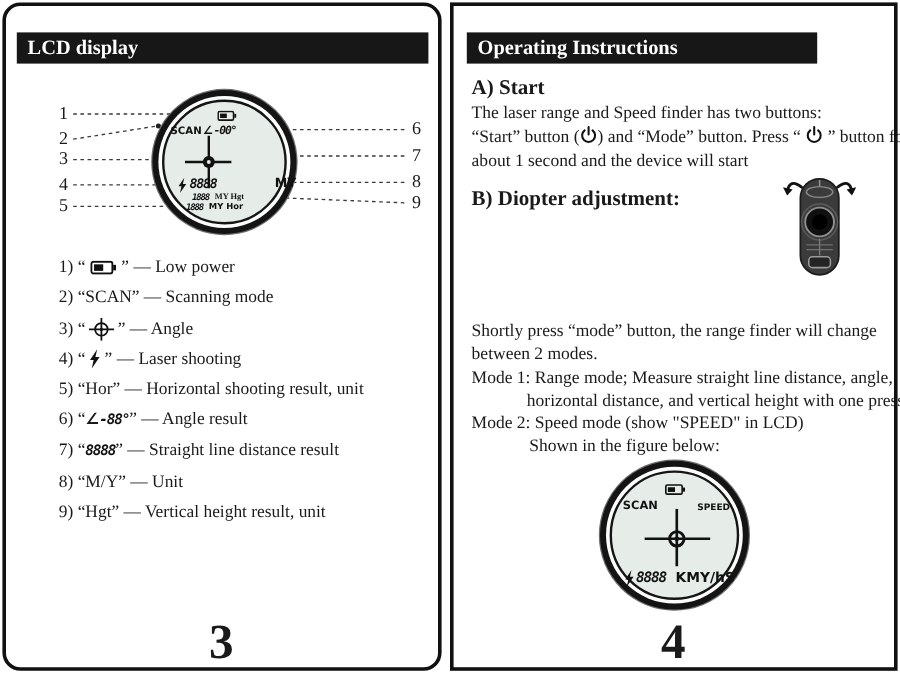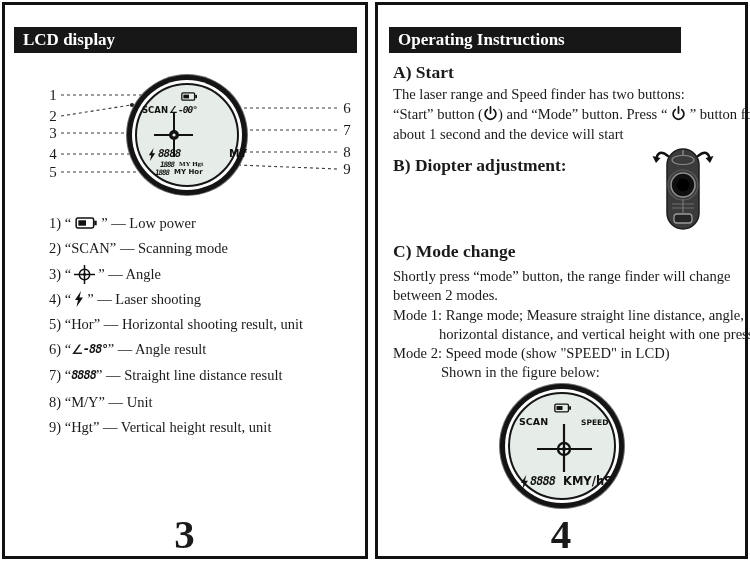--- a/index.html
+++ b/index.html
@@ -1,19 +1,19 @@
 <!DOCTYPE html>
 <html><head>
 <meta charset="utf-8">
 <style>
   html,body{margin:0;padding:0;background:#fff;}
   .canvas{position:relative;width:750px;height:561px;background:#fff;overflow:hidden;
           font-family:"Liberation Serif", serif;color:#1a1a1a;}
   .page{position:absolute;top:2px;height:551px;background:#fff;border:3px solid #111;}
-  #page-left{left:2px;width:360px;}
+  #page-left{left:2px;width:360px;border-radius:15px;}
   #page-right{left:375px;width:367px;}
   .bar{position:absolute;background:#171717;color:#fff;font-weight:bold;font-size:17px;
        line-height:26px;height:26px;padding-left:9px;box-sizing:border-box;}
   .pagenum{position:absolute;left:0;right:0;top:505px;text-align:center;
            font-size:41px;font-weight:bold;letter-spacing:1px;}
   
   .abs{position:absolute;}
   .callout{position:absolute;width:16px;text-align:center;font-size:15px;line-height:18px;}
   .lcd{position:absolute;border-radius:50%;background:#e6ece7;border:2px solid #151515;
        box-shadow:0 0 0 3px #fdfdfd,0 0 0 8px #141414,0 0 0 9px #6e6e6e;}
@@ -197,21 +197,20 @@
       <ellipse cx="33" cy="17" rx="11" ry="4.5" fill="none" stroke="#8a8a8a" stroke-width="1.2"></ellipse>
       <path d="M33 7 V12" stroke="#999" stroke-width="1.2"></path>
       <circle cx="33" cy="42" r="15" fill="none" stroke="#5c5c5c" stroke-width="1.2"></circle>
       <circle cx="33" cy="42" r="12" fill="#101010" stroke="#8f8f8f" stroke-width="1.6"></circle>
       <circle cx="33" cy="42" r="6.5" fill="#000"></circle>
       <path d="M22 61 H44 M22 65 H44" stroke="#6f6f6f" stroke-width="1.1"></path>
       <path d="M33 56 V70" stroke="#7a7a7a" stroke-width="1.1"></path>
       <rect x="24" y="71" width="18" height="9" rx="3" fill="#242424" stroke="#9a9a9a" stroke-width="1.3"></rect>
     </svg>
 
-    <div class="htitle" style="top:236px;">C) Mode change</div>
     <div class="ptext" style="top:262px;">
       <div class="pline">Shortly press “mode” button, the range finder will change</div>
       <div class="pline">between 2 modes.</div>
       <div class="pline">Mode 1: Range mode; Measure straight line distance, angle,</div>
       <div class="pline indent1">horizontal distance, and vertical height with one press.</div>
       <div class="pline">Mode 2: Speed mode (show "SPEED" in LCD)</div>
       <div class="pline indent2">Shown in the figure below:</div>
     </div>
 
     <div class="lcd" style="left:130px;top:387px;width:104px;height:104px;">

